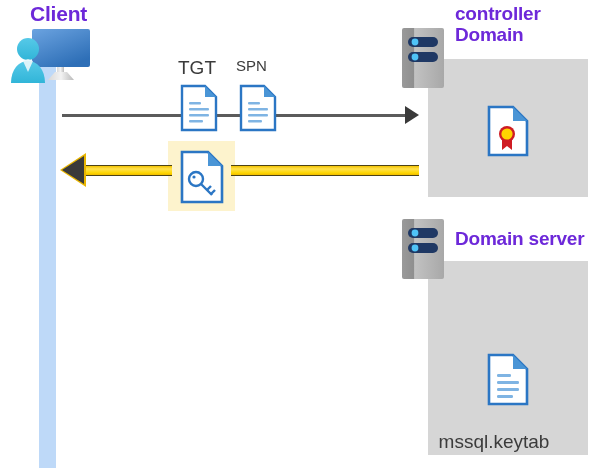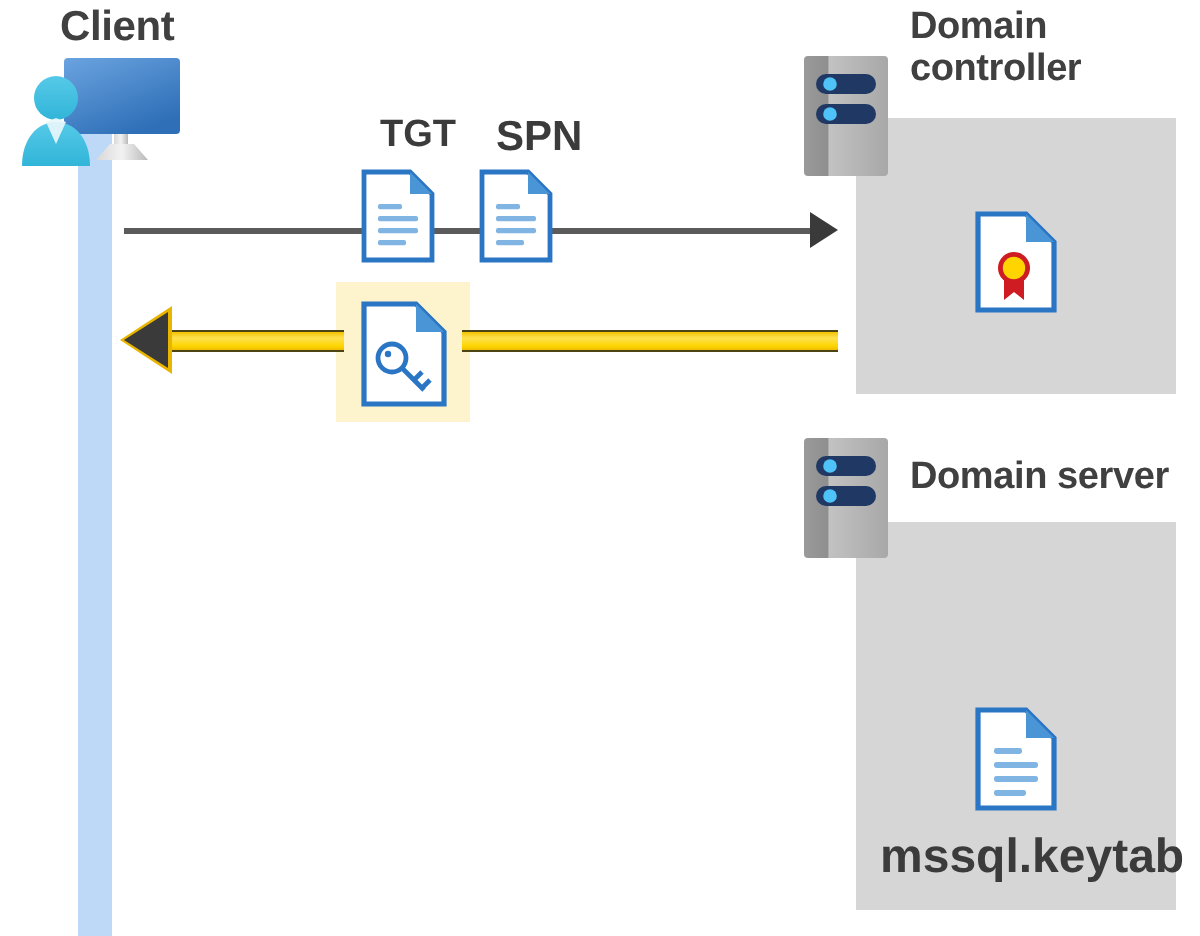--- a/index.html
+++ b/index.html
@@ -9,28 +9,27 @@
     font-family:"Liberation Sans", sans-serif;
     overflow:hidden;
   }
   #stage { position:relative; width:600px; height:468px; }
 
   .abs { position:absolute; }
 
   
   .title-bold {
     font-weight:bold;
-    color:#404040;
+    color:#6d28d9;
     letter-spacing:-0.2px;
     line-height:1.12;
   }
   .label-plain {
     color:#3b3b3b;
-    font-weight:700;
-    margin-left:12px;
+    font-weight:400;
   }
 
   
   .lifeline {
     left:39px; top:62px; width:17px; height:406px;
     background:#bed9f8;
   }
 
   
   .panel { background:#d6d6d6; }
@@ -133,21 +132,21 @@
       <path d="M25 2 L36 13 H25 Z" fill="#4a95d6"></path>
       <g fill="#7fb4e3">
         <rect x="9" y="24" width="20" height="2.6" rx="1"></rect>
         <rect x="9" y="30" width="20" height="2.6" rx="1"></rect>
         <rect x="9" y="36" width="14" height="2.6" rx="1"></rect>
       </g>
       <rect x="9" y="18" width="12" height="2.6" rx="1" fill="#7fb4e3"></rect>
     </svg>
   </div>
 
-  <div class="abs label-plain" style="left:236px; top:57px; font-size:21px;text-align:right;">SPN</div>
+  <div class="abs label-plain" style="left:236px; top:57px; font-size:15px;text-align:right;">SPN</div>
   <div class="doc" style="left:239px; top:84px;">
     <svg width="38" height="48" viewBox="0 0 38 48">
       <path d="M2 2 H25 L36 13 V46 H2 Z" fill="#ffffff" stroke="#2b76c4" stroke-width="2.4"></path>
       <path d="M25 2 L36 13 H25 Z" fill="#4a95d6"></path>
       <g fill="#7fb4e3">
         <rect x="9" y="24" width="20" height="2.6" rx="1"></rect>
         <rect x="9" y="30" width="20" height="2.6" rx="1"></rect>
         <rect x="9" y="36" width="14" height="2.6" rx="1"></rect>
       </g>
       <rect x="9" y="18" width="12" height="2.6" rx="1" fill="#7fb4e3"></rect>
@@ -170,22 +169,22 @@
         <path d="M27 40 L31 36"></path>
         <path d="M31 44 L35 40"></path>
       </g>
       <circle cx="14" cy="27" r="1.6" fill="#2b76c4"></circle>
     </svg>
   </div>
 
   <div class="abs panel" style="left:428px; top:59px; width:160px; height:138px;"></div>
 
   <div class="abs title-bold" style="left:455px; top:3px; font-size:19px; width:140px;">
+    <div>controller</div>
     <div>Domain</div>
-    <div>controller</div>
   </div>
 
   <div class="rack" style="left:402px; top:28px;">
     <svg width="42" height="60" viewBox="0 0 42 60">
       <defs>
         <linearGradient id="rkA" x1="0" y1="0" x2="1" y2="0">
           <stop offset="0" stop-color="#9a9a9a"></stop>
           <stop offset="0.28" stop-color="#8f8f8f"></stop>
           <stop offset="0.30" stop-color="#c2c2c2"></stop>
           <stop offset="1" stop-color="#a8a8a8"></stop>
@@ -230,15 +229,15 @@
       <path d="M26 2 L40 16 H26 Z" fill="#4a95d6"></path>
       <g fill="#7fb4e3">
         <rect x="10" y="21" width="14" height="3" rx="1.2"></rect>
         <rect x="10" y="28" width="22" height="3" rx="1.2"></rect>
         <rect x="10" y="35" width="22" height="3" rx="1.2"></rect>
         <rect x="10" y="42" width="16" height="3" rx="1.2"></rect>
       </g>
     </svg>
   </div>
 
-  <div class="abs label-plain" style="left:428px; top:415px; width:132px; text-align:center; font-size:24px;">mssql.keytab</div>
+  <div class="abs label-plain" style="left:428px; top:431px; width:132px; text-align:center; font-size:19px;">mssql.keytab</div>
 
 </div>
 
 </body></html>

